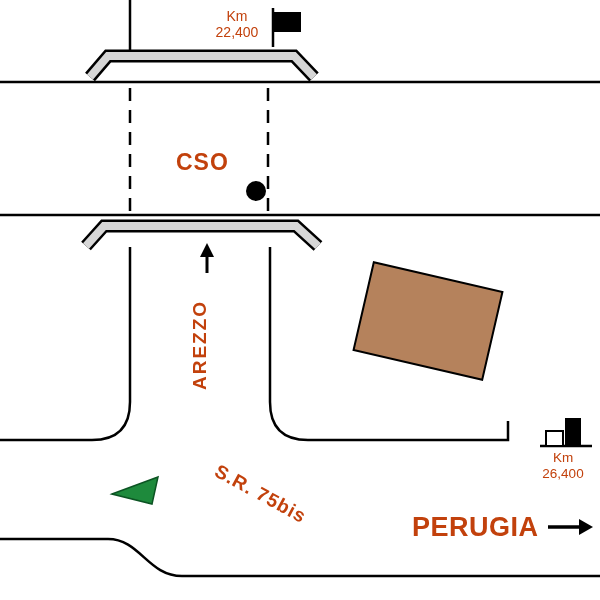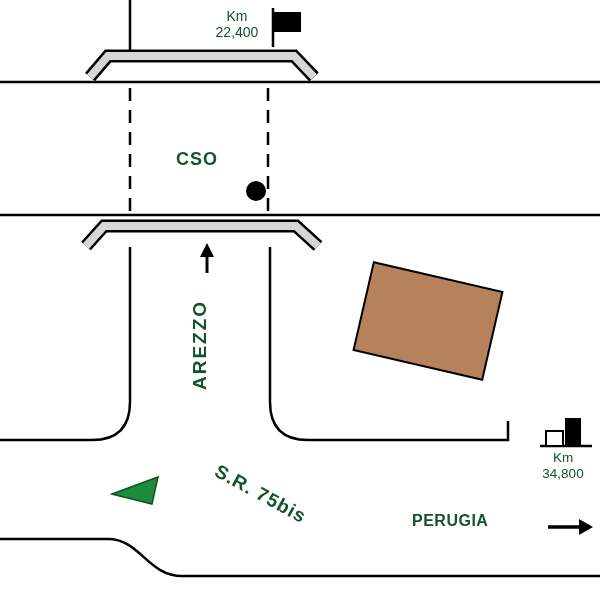--- a/index.html
+++ b/index.html
@@ -3,42 +3,42 @@
 <meta charset="utf-8">
 <style>
   html, body { margin: 0; padding: 0; background: #ffffff; }
   .stage {
     position: relative;
     width: 600px;
     height: 600px;
     background: #ffffff;
     overflow: hidden;
     font-family: "Liberation Sans", sans-serif;
-    color: #14532d;
+    color: #c2410c;
   }
   .stage svg { position: absolute; left: 0; top: 0; }
   .lbl { position: absolute; line-height: 1.15; white-space: nowrap; }
   .lbl.center { text-align: center; }
   .km { font-size: 14px; font-weight: 400; }
   .km-small { font-size: 13.5px; }
   .big { font-weight: 700; }
-  .cso { font-size: 18px; letter-spacing: 1px; }
+  .cso { font-size: 23px; letter-spacing: 1px; }
   .arezzo {
     width: 150px; height: 26px;
     font-size: 19px; letter-spacing: 2px; text-align: center;
     transform: rotate(-90deg);
     transform-origin: center center;
   }
   .sr75 {
     width: 132px; height: 24px;
     font-size: 19px; letter-spacing: 1px; text-align: center;
     transform: rotate(28.5deg);
     transform-origin: center center;
   }
-  .perugia { font-size: 16px; letter-spacing: 0.5px; }
+  .perugia { font-size: 27px; letter-spacing: 0.5px; }
 </style>
 </head>
 <body>
 
 <div class="stage">
 
   <svg width="600" height="600" viewBox="0 0 600 600">
 
     <g stroke="#000000" stroke-width="2.5" fill="none">
       <path d="M0 82 H600"></path>
@@ -94,16 +94,16 @@
   <div class="lbl big cso" style="left:176px; top:149px;">CSO</div>
 
   <div class="lbl big arezzo" style="left:127px; top:332px;">AREZZO</div>
 
   <div class="lbl big sr75" style="left:194px; top:483px;">S.R. 75bis</div>
 
   <div class="lbl big perugia" style="left:412px; top:512px;">PERUGIA</div>
 
   <div class="lbl km km-small center" style="left:533px; top:450px; width:60px;">
     <div>Km</div>
-    <div>34,800</div>
+    <div>26,400</div>
   </div>
 
 </div>
 
 </body></html>

